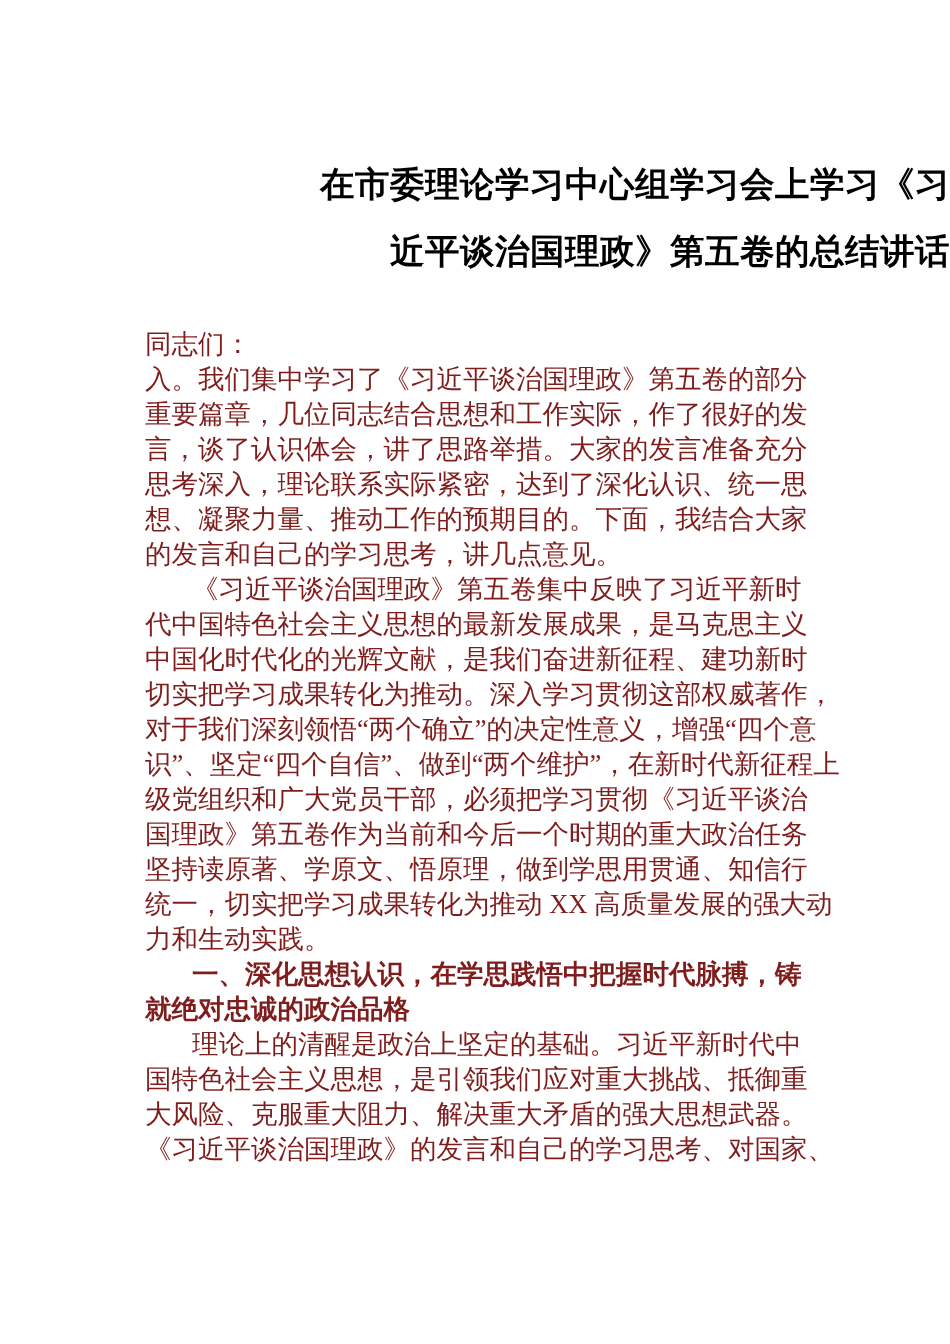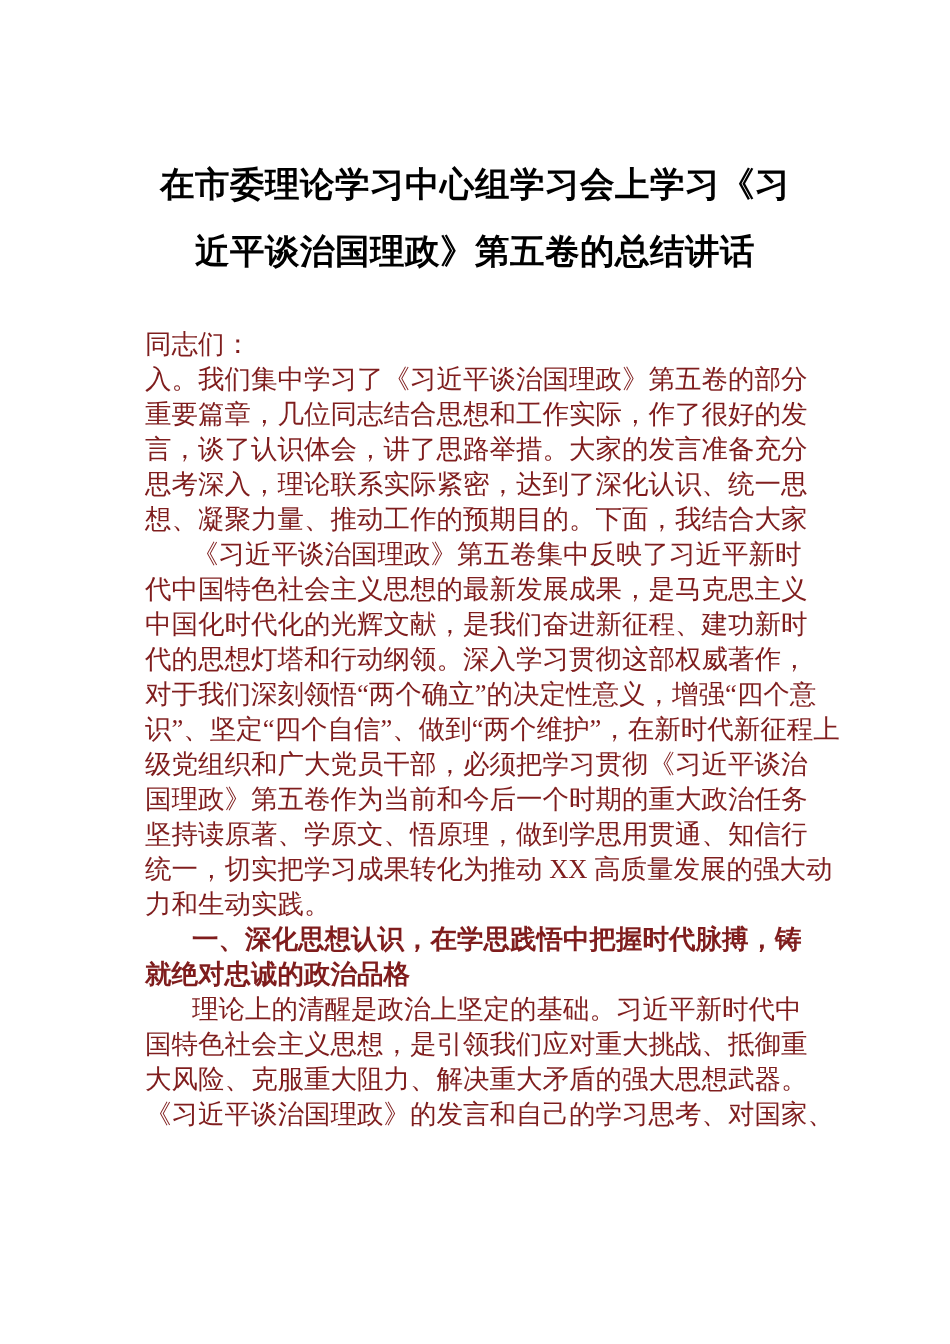--- a/index.html
+++ b/index.html
@@ -11,21 +11,21 @@
     position: relative;
     width: 950px;
     height: 1344px;
     background: #ffffff;
     overflow: hidden;
     color: #000000;
     font-family: "Liberation Serif", "DejaVu Serif", serif;
   }
   .title-block {
     padding-top: 151px;
-    text-align: center;
+    text-align: right;
     font-size: 34.5px;
     line-height: 67px;
     font-weight: 600;
     color: #000000;
     letter-spacing: 0.5px;
   }
   .title-line {
     white-space: nowrap;
   }
   .body-block {
@@ -58,24 +58,25 @@
     <div class="title-line">近平谈治国理政》第五卷的总结讲话</div>
   </div>
 
   <div class="body-block">
     <div class="line">同志们：</div>
     <div class="line">入。我们集中学习了《习近平谈治国理政》第五卷的部分</div>
     <div class="line">重要篇章，几位同志结合思想和工作实际，作了很好的发</div>
     <div class="line">言，谈了认识体会，讲了思路举措。大家的发言准备充分</div>
     <div class="line">思考深入，理论联系实际紧密，达到了深化认识、统一思</div>
     <div class="line">想、凝聚力量、推动工作的预期目的。下面，我结合大家</div>
+    <div class="line">的发言和自己的学习思考，讲几点意见。</div>
     <div class="line indent">《习近平谈治国理政》第五卷集中反映了习近平新时</div>
     <div class="line">代中国特色社会主义思想的最新发展成果，是马克思主义</div>
     <div class="line">中国化时代化的光辉文献，是我们奋进新征程、建功新时</div>
-    <div class="line">代的思想灯塔和行动纲领。深入学习贯彻这部权威著作，</div>
+    <div class="line">切实把学习成果转化为推动。深入学习贯彻这部权威著作，</div>
     <div class="line">对于我们深刻领悟“两个确立”的决定性意义，增强“四个意</div>
     <div class="line">识”、坚定“四个自信”、做到“两个维护”，在新时代新征程上</div>
     <div class="line">级党组织和广大党员干部，必须把学习贯彻《习近平谈治</div>
     <div class="line">国理政》第五卷作为当前和今后一个时期的重大政治任务</div>
     <div class="line">坚持读原著、学原文、悟原理，做到学思用贯通、知信行</div>
     <div class="line">统一，切实把学习成果转化为推动 XX 高质量发展的强大动</div>
     <div class="line">力和生动实践。</div>
     <div class="line indent heading">一、深化思想认识，在学思践悟中把握时代脉搏，铸</div>
     <div class="line heading">就绝对忠诚的政治品格</div>
     <div class="line indent">理论上的清醒是政治上坚定的基础。习近平新时代中</div>

